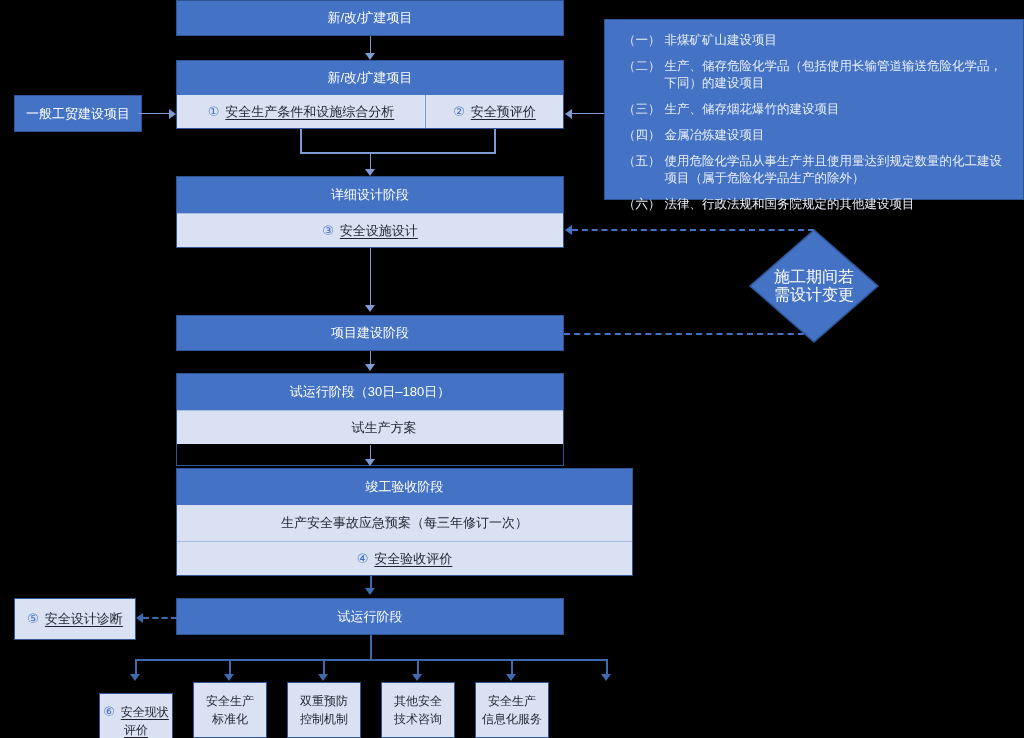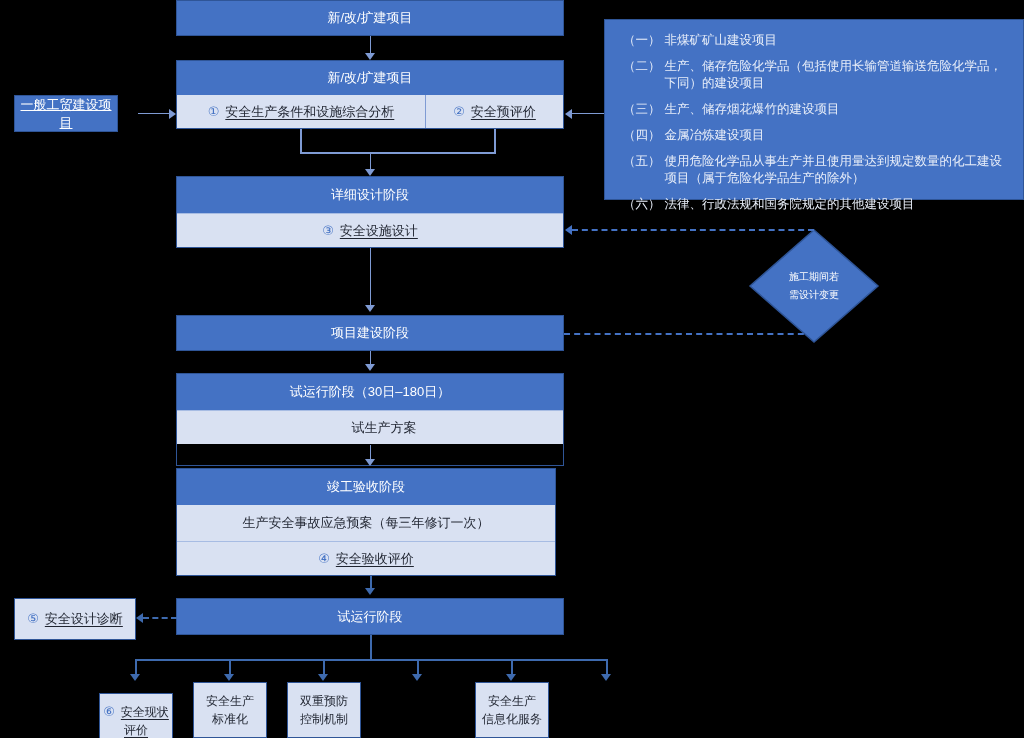--- a/index.html
+++ b/index.html
@@ -137,21 +137,21 @@
     display: block;
   }
   .diamond-label {
     position: absolute;
     inset: 0;
     display: flex;
     flex-direction: column;
     align-items: center;
     justify-content: center;
     color: #FFFFFF;
-    font-size: 10px;
+    font-size: 16px;
     line-height: 18px;
     text-align: center;
     pointer-events: none;
   }
 
   
   .conn {
     position: absolute;
     pointer-events: none;
   }
@@ -211,21 +211,21 @@
         <span class="num">①</span>
         <span class="ul">安全生产条件和设施综合分析</span>
       </div>
       <div class="cell" style="flex:1 1 auto;">
         <span class="num">②</span>
         <span class="ul">安全预评价</span>
       </div>
     </div>
   </div>
 
-  <div class="solidbox" style="left:14px; top:95px; width:104px; height:37px;text-decoration:underline;">
+  <div class="solidbox" style="left:14px; top:95px; width:128px; height:37px;">
     <span>一般工贸建设项目</span>
   </div>
   <div class="conn">
     <div class="hline" style="left:138px; top:113px; width:31px;"></div>
     <div class="arrow-right" style="left:169px; top:109px;"></div>
   </div>
 
   <div class="panel" style="left:604px; top:19px; width:420px; height:181px;">
     <div class="panel-item">
       <span class="panel-idx">（一）</span>
@@ -305,21 +305,21 @@
     <div class="hdr" style="height:36px;">试运行阶段（30日–180日）</div>
     <div class="sub" style="height:34px;padding-left:28px;">
       <span>试生产方案</span>
     </div>
   </div>
   <div class="conn">
     <div class="vline" style="left:370px; top:351px; height:15px;"></div>
     <div class="arrow-down" style="left:365px; top:364px;"></div>
   </div>
 
-  <div class="node" style="left:176px; top:468px; width:380px; height:108px;">
+  <div class="node" style="left:176px; top:468px; width:457px; height:108px;">
     <div class="hdr" style="height:36px;">竣工验收阶段</div>
     <div class="sub first" style="height:36px;">
       <span>生产安全事故应急预案（每三年修订一次）</span>
     </div>
     <div class="sub" style="height:34px;">
       <span class="num">④</span>
       <span class="ul">安全验收评价</span>
     </div>
   </div>
   <div class="conn">
@@ -372,20 +372,26 @@
       <span>安全生产</span><br>
       <span>标准化</span>
     </div>
   </div>
   <div class="leaf" style="left:287px; top:682px; width:74px; height:56px;">
     <div>
       <span>双重预防</span><br>
       <span>控制机制</span>
     </div>
   </div>
+  <div class="leaf" style="left:381px; top:682px; width:74px; height:56px;">
+    <div>
+      <span>其他安全</span><br>
+      <span>技术咨询</span>
+    </div>
+  </div>
   <div class="leaf" style="left:475px; top:682px; width:74px; height:56px;">
     <div>
       <span>安全生产</span><br>
       <span>信息化服务</span>
     </div>
   </div>
 
 </div>
 
 </body></html>

